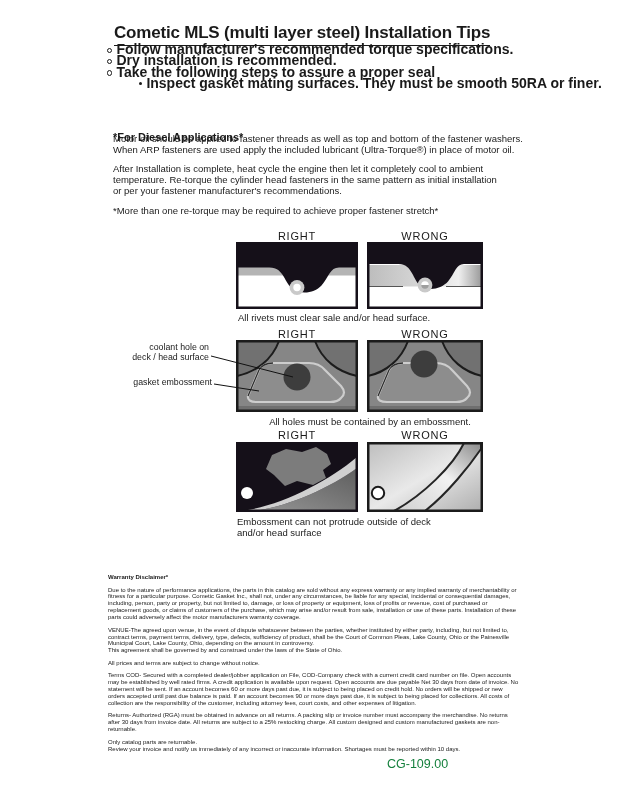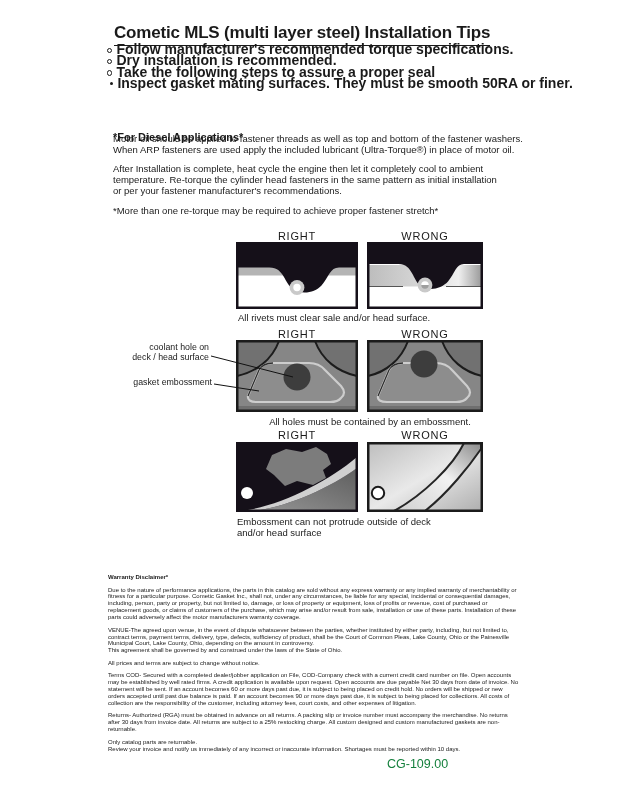--- a/index.html
+++ b/index.html
@@ -9,21 +9,21 @@
   .abs{position:absolute;}
   .pre{white-space:pre-line;}
   .title{font-size:17px;font-weight:bold;letter-spacing:-0.2px;display:inline-block;
          border-bottom:1.8px solid #1a1a1a;padding-bottom:2px;}
   .body-txt{font-size:9.5px;line-height:10.8px;}
   .bullet-row{display:flex;align-items:flex-start;line-height:11.4px;font-size:14px;font-weight:bold;}
   .b-circle{width:3.4px;height:3.4px;border:0.9px solid #1a1a1a;border-radius:50%;
             margin:3.6px 4px 0 0;flex:0 0 auto;}
   .b-dot{width:3.4px;height:3.4px;background:#1a1a1a;border-radius:50%;
          margin:3.8px 4px 0 0;flex:0 0 auto;}
-  .sub{margin-left:3px;justify-content:flex-end;}
+  .sub{margin-left:32px;justify-content:flex-end;}
   .h2{font-size:11px;font-weight:bold;}
   .dlabel{font-size:11px;letter-spacing:0.8px;text-align:center;}
   .caption{font-size:9.5px;line-height:11px;}
   .callout{font-size:8.8px;line-height:9.8px;text-align:right;}
   .dbox{position:absolute;}
   .dbox svg{display:block;width:100%;height:100%;}
   .fineprint{font-size:6px;line-height:6.9px;width:413px;}
   .fineprint p{margin:0 0 5.6px 0;}
   .fp-head{font-weight:bold;}
   .footer-code{font-size:12.5px;color:#15803d;}

